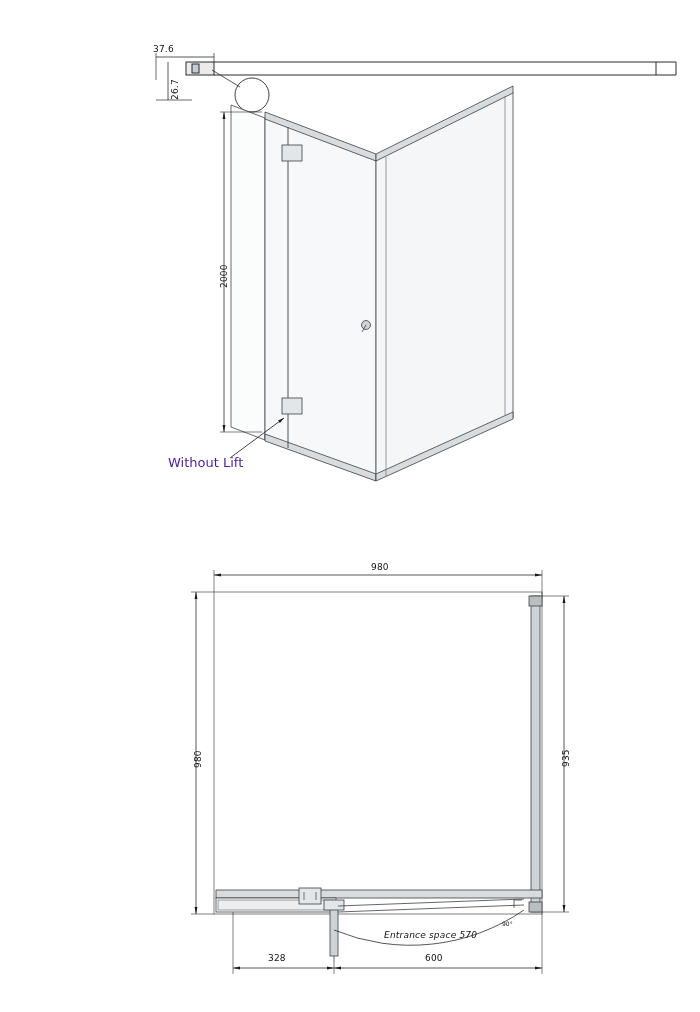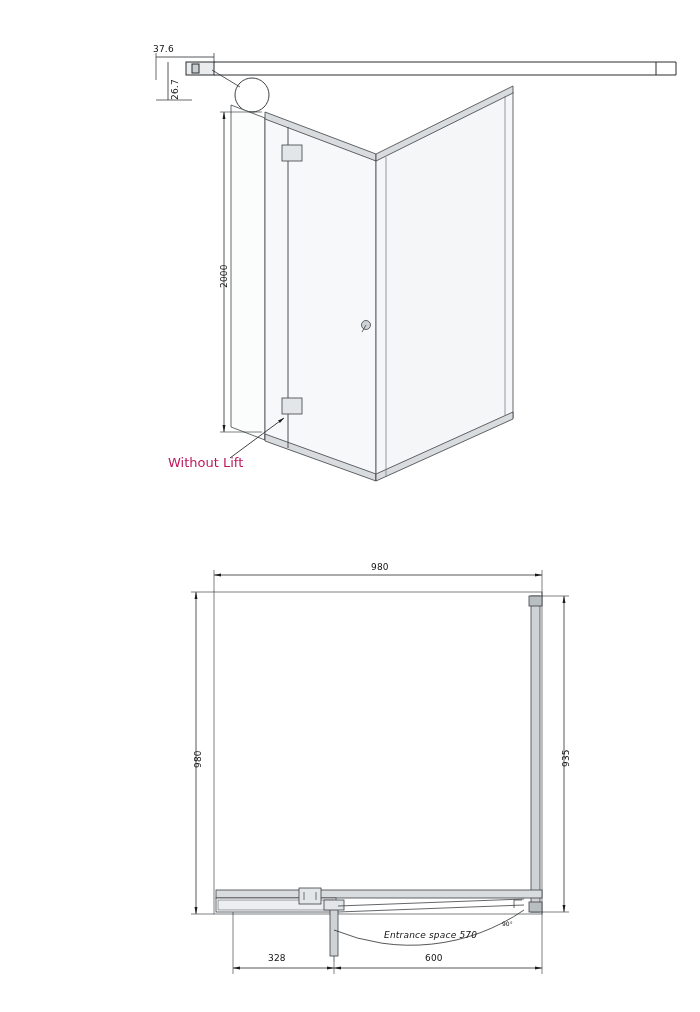--- a/index.html
+++ b/index.html
@@ -31,21 +31,21 @@
     letter-spacing: 0.2px;
   }
   .dim-label.vert {
     transform: rotate(-90deg);
     transform-origin: left top;
   }
   .callout-label {
     position: absolute;
     font-family: "DejaVu Sans", sans-serif;
     font-size: 13px;
-    color: #be185d;
+    color: #4c1d95;
     white-space: nowrap;
   }
   .small-ang {
     position: absolute;
     font-family: "DejaVu Sans", sans-serif;
     font-size: 6px;
     color: #111111;
     white-space: nowrap;
   }
   svg { display: block; }

